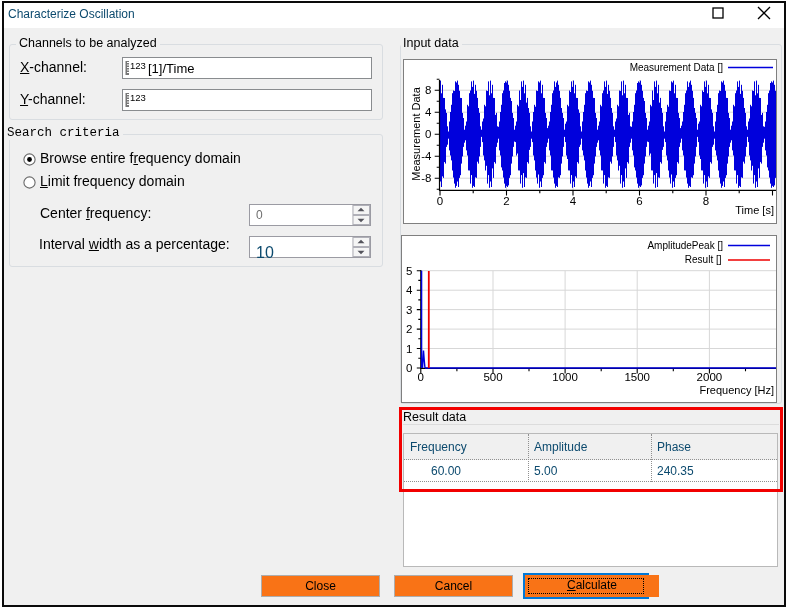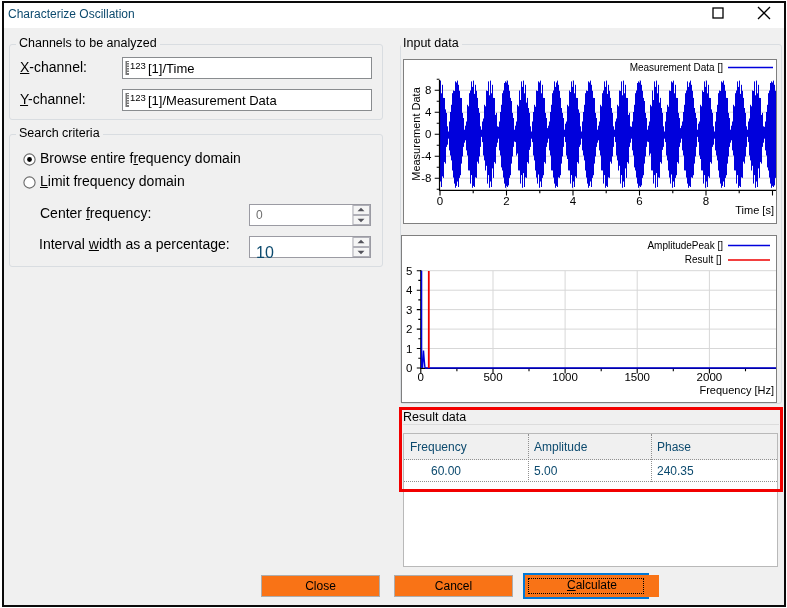--- a/index.html
+++ b/index.html
@@ -36,24 +36,23 @@
     <text x="6" y="8.5" font-size="9.5" fill="#2b6cb0" font-family="Liberation Sans">123</text>
   </svg>
   <div class="abs t13" style="left:148px;top:60.5px;">[1]/Time</div>
   <div class="abs t125" style="left:20px;top:92px;"><u>Y</u>-channel:</div>
   <div class="input abs" style="left:122px;top:89px;width:250px;height:22px;background:#fff;border:1px solid #898c8f;"></div>
   <svg class="abs" style="left:124px;top:92px;" width="24" height="16" viewBox="0 0 24 16">
     <rect x="1.5" y="1" width="3.5" height="14" fill="#777" stroke="none"></rect>
     <path d="M3 2.5h2M3 5h2M3 7.5h2M3 10h2M3 12.5h2" stroke="#fff" stroke-width="1"></path>
     <text x="6" y="8.5" font-size="9.5" fill="#2b6cb0" font-family="Liberation Sans">123</text>
   </svg>
-  <div class="abs t13" style="left:148px;top:92.5px;">[1]/Measurement Data</div>
 
   <div class="gbox" style="left:9px;top:134px;width:374px;height:133px;"></div>
-  <div class="glabel" style="left:16px;top:127px;">Search criteria</div>
+  <div class="glabel" style="left:4px;top:127px;font-family:Liberation Mono, monospace;">Search criteria</div>
   <svg class="abs" style="left:23px;top:153px;" width="13" height="13" viewBox="0 0 13 13">
     <circle cx="6.5" cy="6.5" r="5.6" fill="#fff" stroke="#6a6a6a" stroke-width="1.1"></circle>
     <circle cx="6.5" cy="6.5" r="2.4" fill="#000"></circle>
   </svg>
   <div class="abs t125" style="left:40px;top:151px;">Browse entire f<u>r</u>equency domain</div>
   <svg class="abs" style="left:23px;top:176px;" width="13" height="13" viewBox="0 0 13 13">
     <circle cx="6.5" cy="6.5" r="5.6" fill="#fff" stroke="#6a6a6a" stroke-width="1.1"></circle>
   </svg>
   <div class="abs t125" style="left:40px;top:174px;"><u>L</u>imit frequency domain</div>
   <div class="abs t125" style="left:40px;top:206px;">Center <u>f</u>requency:</div>

